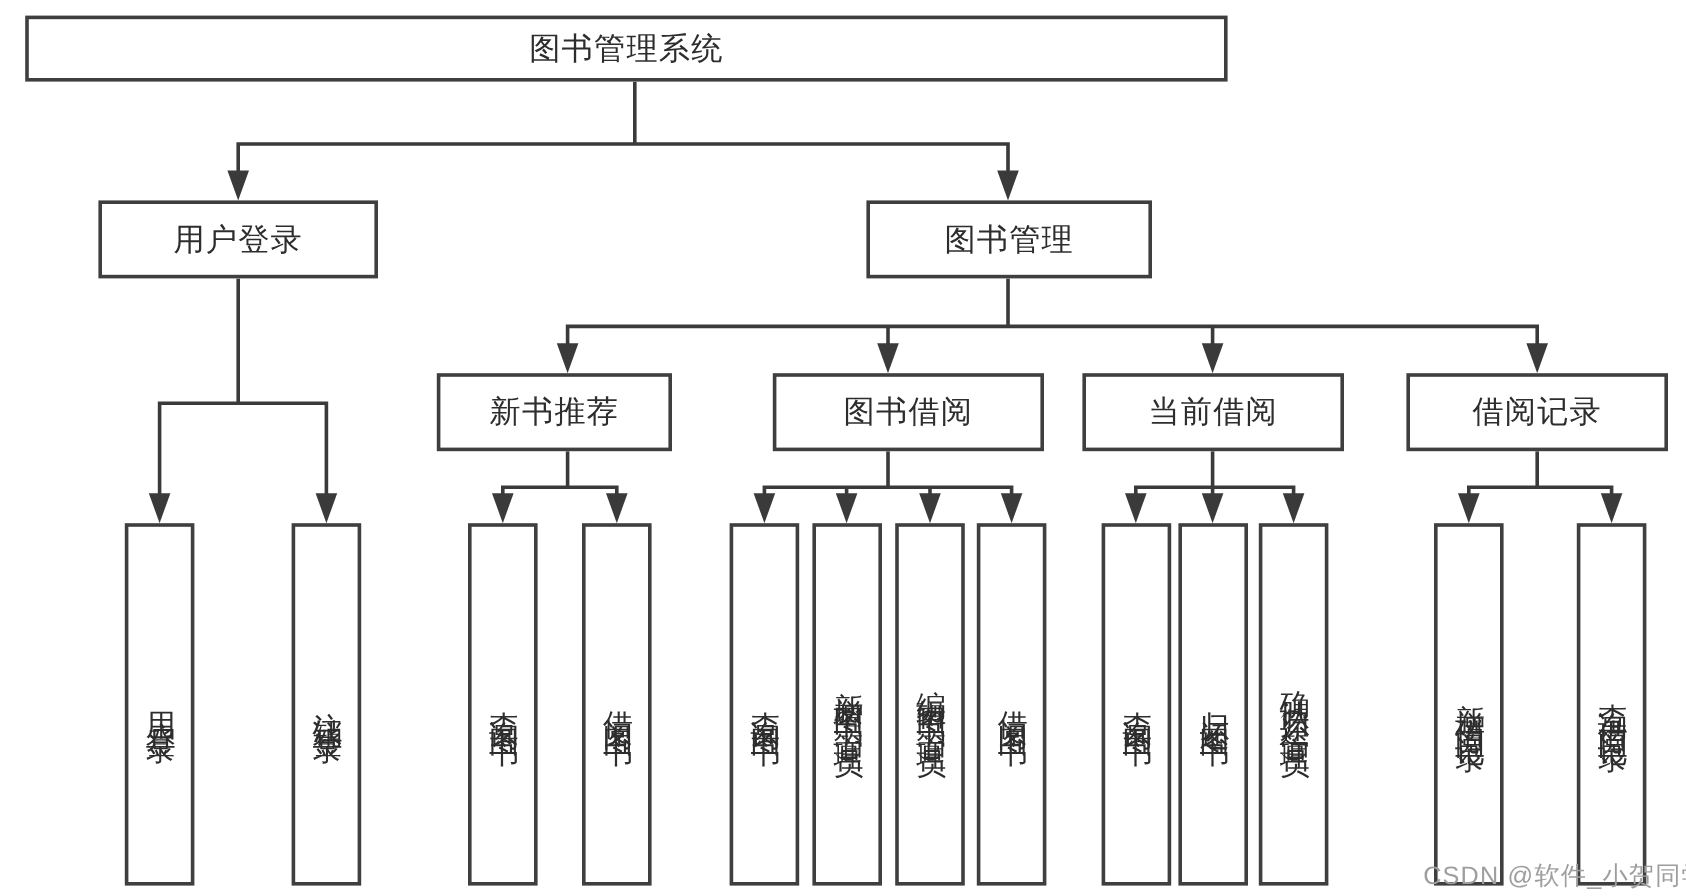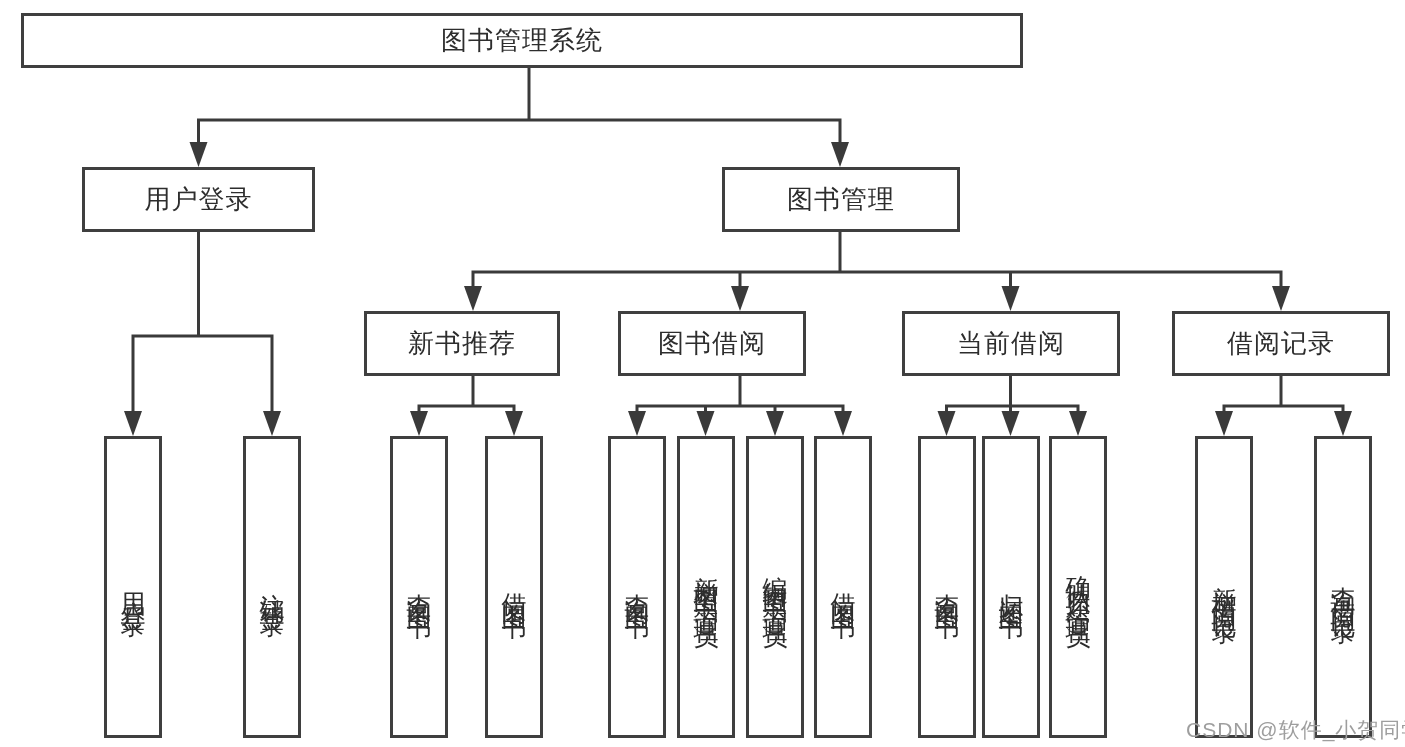--- a/index.html
+++ b/index.html
@@ -111,21 +111,21 @@
       <polygon points="1334,411 1352,411 1343,436"></polygon>
     </g>
   </svg>
 
   <div class="node hnode" style="left:21px; top:13px; width:1002px; height:55px;text-align:center;">图书管理系统</div>
 
   <div class="node hnode" style="left:82px; top:167px; width:233px; height:65px;">用户登录</div>
   <div class="node hnode" style="left:722px; top:167px; width:238px; height:65px;text-align:right;">图书管理</div>
 
   <div class="node hnode" style="left:364px; top:311px; width:196px; height:65px;">新书推荐</div>
-  <div class="node hnode" style="left:618px; top:311px; width:188px; height:65px;text-align:right;">图书借阅</div>
+  <div class="node hnode" style="left:644px; top:311px; width:226px; height:65px;text-align:right;">图书借阅</div>
   <div class="node hnode" style="left:902px; top:311px; width:218px; height:65px;">当前借阅</div>
   <div class="node hnode" style="left:1172px; top:311px; width:218px; height:65px;">借阅记录</div>
 
   <div class="node leaf" style="left:104px; top:436px; width:58px; height:302px;">
     <span class="vtext">用户登录</span>
   </div>
   <div class="node leaf" style="left:243px; top:436px; width:58px; height:302px;">
     <span class="vtext">注销登录</span>
   </div>
 

